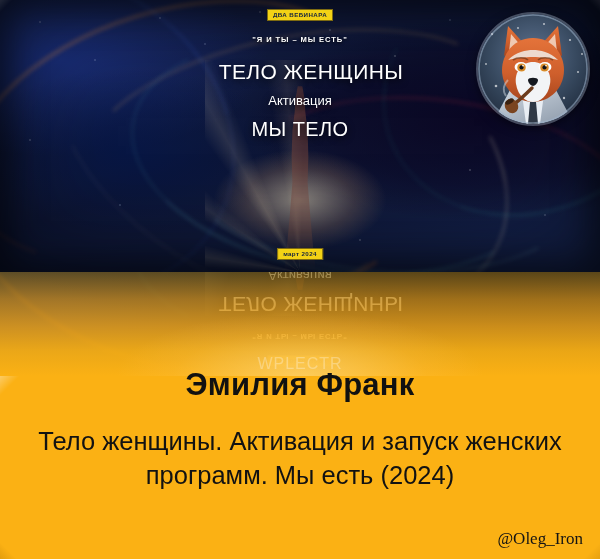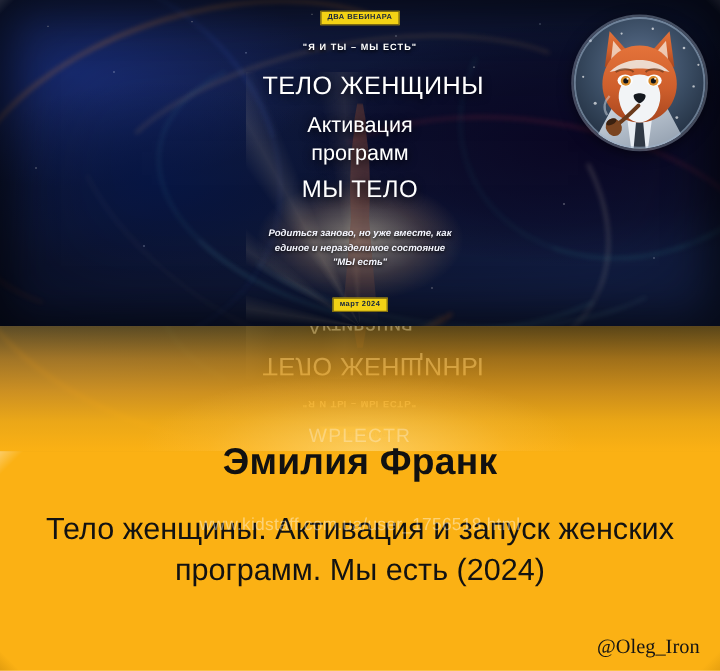--- a/index.html
+++ b/index.html
@@ -130,21 +130,21 @@
   .badge-top{margin-top:9px;}
   .kicker{
     margin-top:14px;color:#ffffff;font-size:7.6px;font-weight:bold;
     letter-spacing:.9px;text-shadow:0 1px 3px rgba(0,0,0,.9);white-space:nowrap;
   }
   .title-main{
     margin-top:16px;color:#fff;font-size:21px;font-weight:normal;
     letter-spacing:.4px;text-shadow:0 2px 7px rgba(0,0,0,.85);white-space:nowrap;margin-left:22px;
   }
   .subtitle{
-    margin-top:9px;color:#fff;font-size:18px;font-weight:normal;
+    margin-top:9px;color:#fff;font-size:13px;font-weight:normal;
     line-height:1.28;text-align:center;text-shadow:0 2px 7px rgba(0,0,0,.85);
   }
   .title-we{
     margin-top:8px;color:#fff;font-size:20px;font-weight:normal;
     letter-spacing:.4px;text-shadow:0 2px 7px rgba(0,0,0,.85);white-space:nowrap;
   }
   .tagline{
     margin-top:19px;color:#f5f7ff;font-size:8px;font-style:italic;font-weight:bold;
     line-height:1.5;text-align:center;text-shadow:0 1px 3px rgba(0,0,0,.95);
   }
@@ -242,28 +242,22 @@
     <div class="stars"></div>
     <div class="vignette"></div>
     <div class="bevel-tl"></div>
 
     <div class="banner-content">
       <div class="badge badge-top">ДВА ВЕБИНАРА</div>
       <div class="kicker">"Я И ТЫ – МЫ ЕСТЬ"</div>
       <div class="title-main">ТЕЛО ЖЕНЩИНЫ</div>
       <div class="subtitle">
         <div>Активация</div>
-        <div>программ</div>
       </div>
       <div class="title-we">МЫ ТЕЛО</div>
-      <div class="tagline">
-        <div>Родиться заново, но уже вместе, как</div>
-        <div>единое и неразделимое состояние</div>
-        <div>"МЫ есть"</div>
-      </div>
     </div>
 
     <div class="badge badge-bottom">март 2024</div>
 
     <div class="avatar">
       <svg viewBox="0 0 110 110">
         <defs>
           <radialGradient id="bgA" cx="50%" cy="38%" r="72%">
             <stop offset="0%" stop-color="#5d7290"></stop>
             <stop offset="55%" stop-color="#37495f"></stop>
@@ -369,16 +363,15 @@
   <div class="author">Эмилия Франк</div>
 
   <div class="book-title">Тело женщины. Активация и запуск женских программ. Мы есть (2024)</div>
 
   <div class="handle">@Oleg_Iron</div>
 
   <div class="panel-bevel"></div>
 
   <div class="watermark">
     <div class="wm-line wm-b">WPLECTR</div>
-    <div class="wm-line wm-a">www.kidstaff.com.ua/user_1756518.html</div>
   </div>
 
 </div>
 
 </body></html>

